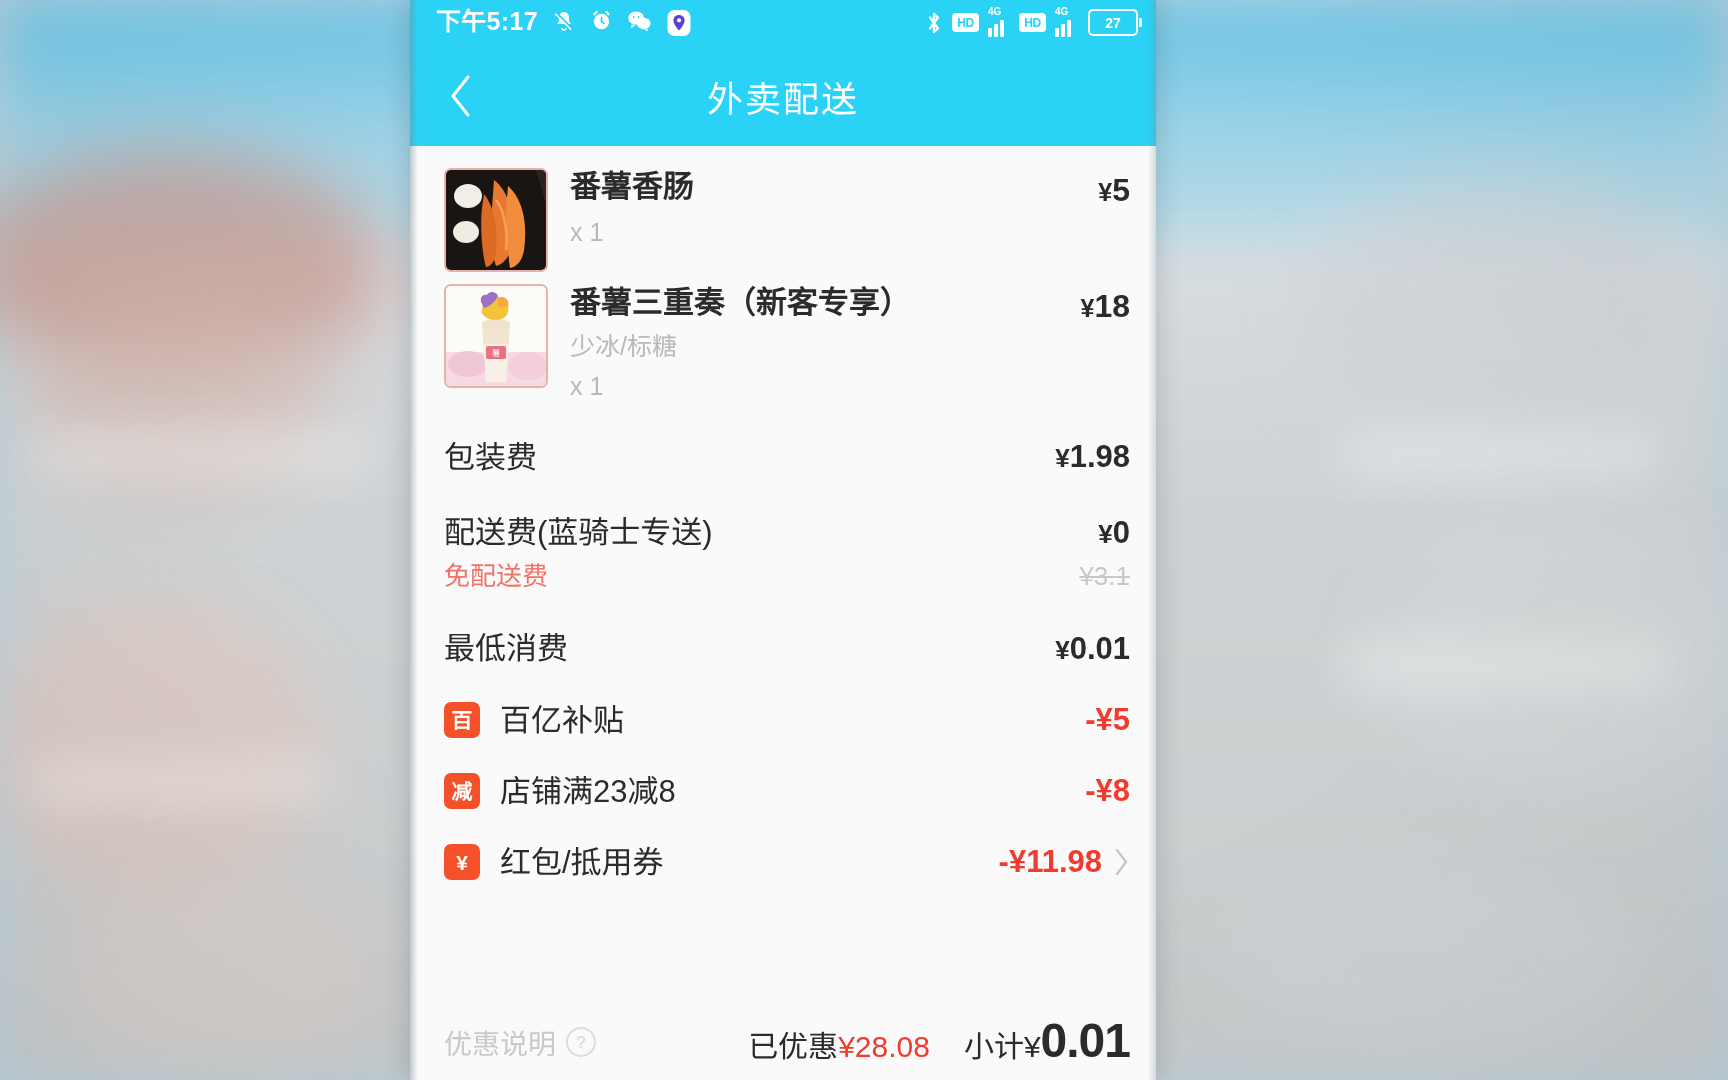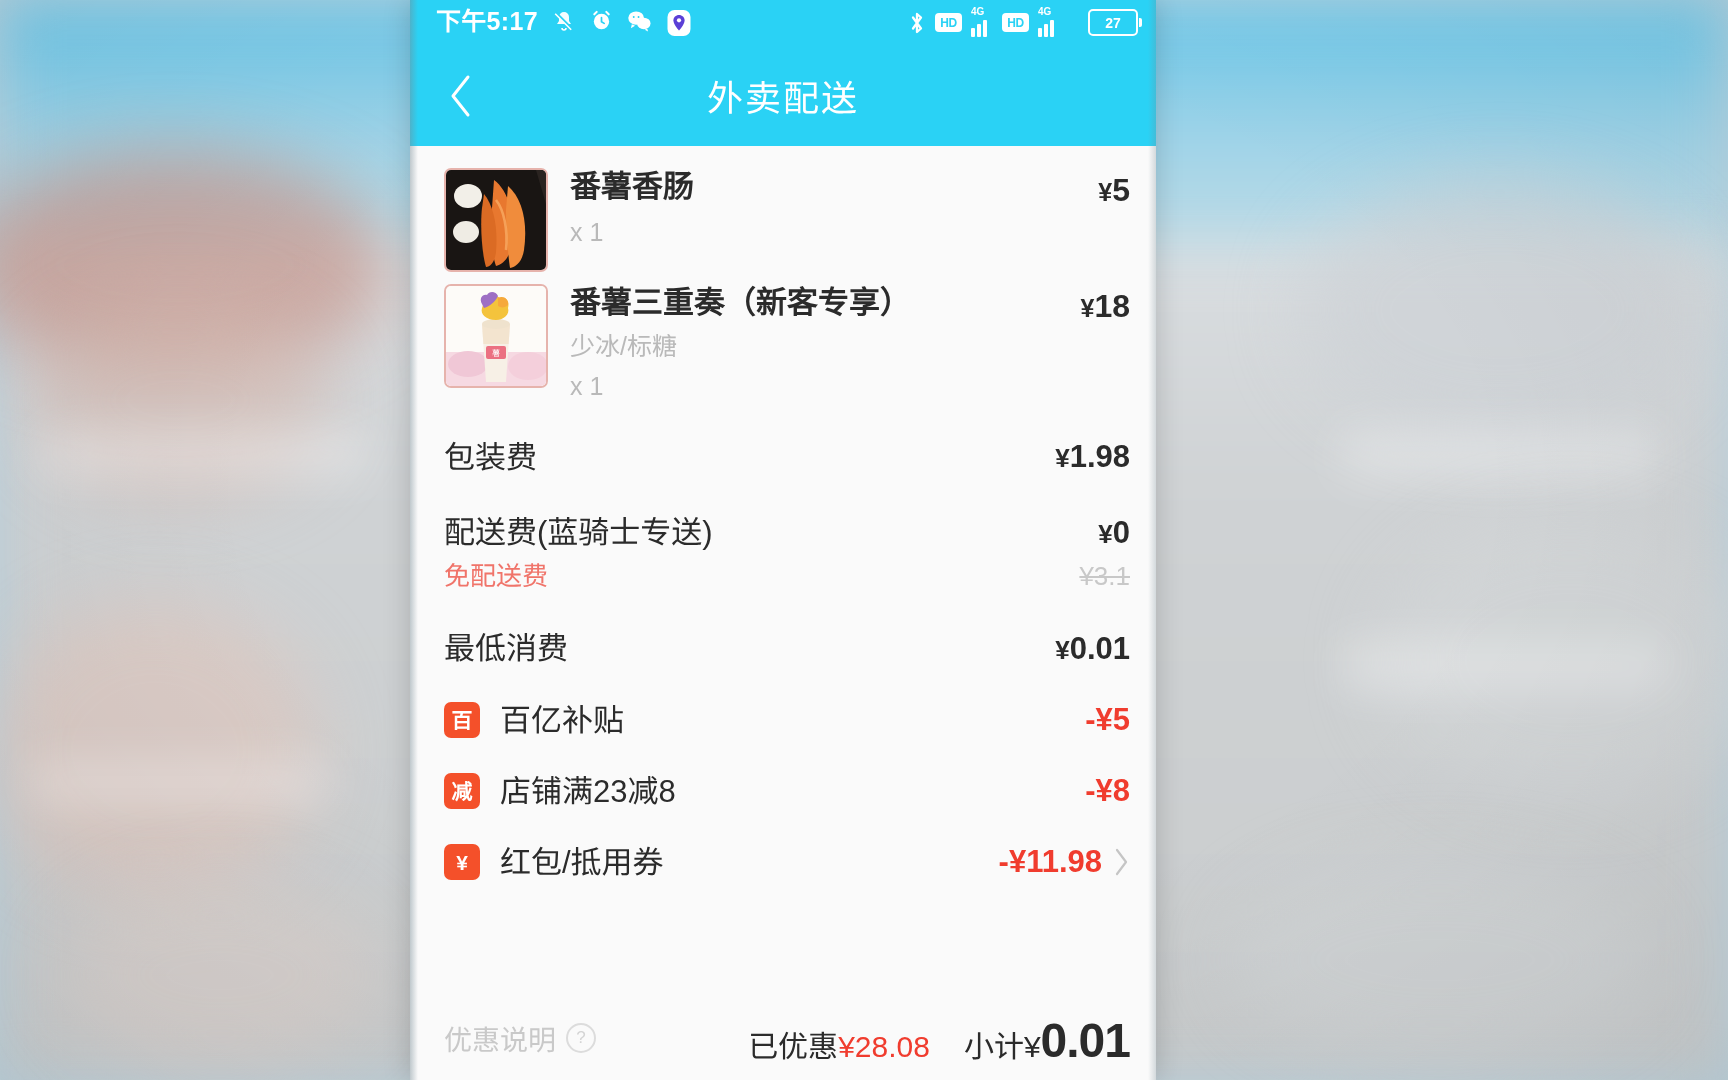--- a/index.html
+++ b/index.html
@@ -176,21 +176,20 @@
     width: 46px; height: 23px;
     border: 2px solid #ffffff;
     border-radius: 5px;
     display: flex;
     align-items: center;
     justify-content: center;
     color: #ffffff;
     font-size: 14px;
     font-weight: 700;
     line-height: 1;
-    margin-left: 17px;
   }
   .battery .nub {
     width: 3px; height: 9px;
     background: #ffffff;
     border-radius: 0 2px 2px 0;
     margin-left: 1px;
   }
 
   
   .navbar {
@@ -210,21 +209,20 @@
     justify-content: center;
     cursor: pointer;
   }
   .nav-title {
     width: 100%;
     text-align: center;
     color: #ffffff;
     font-size: 36px;
     font-weight: 500;
     letter-spacing: 2px;
-    font-family: Liberation Mono, monospace;
   }
 
   
   .content {
     position: relative;
     background: #fafafa;
     height: 934px;
     padding: 0 26px 0 34px;
     box-sizing: border-box;
   }
@@ -360,20 +358,21 @@
     align-items: center;
   }
 
   
   .summary {
     position: absolute;
     left: 34px;
     right: 26px;
     bottom: 12px;
     display: flex;
+    align-items: flex-end;
   }
   .sum-note {
     display: flex;
     align-items: center;
     gap: 10px;
     color: #c9c9c9;
     font-size: 28px;
     padding-bottom: 6px;
   }
   .sum-note .qmark {

